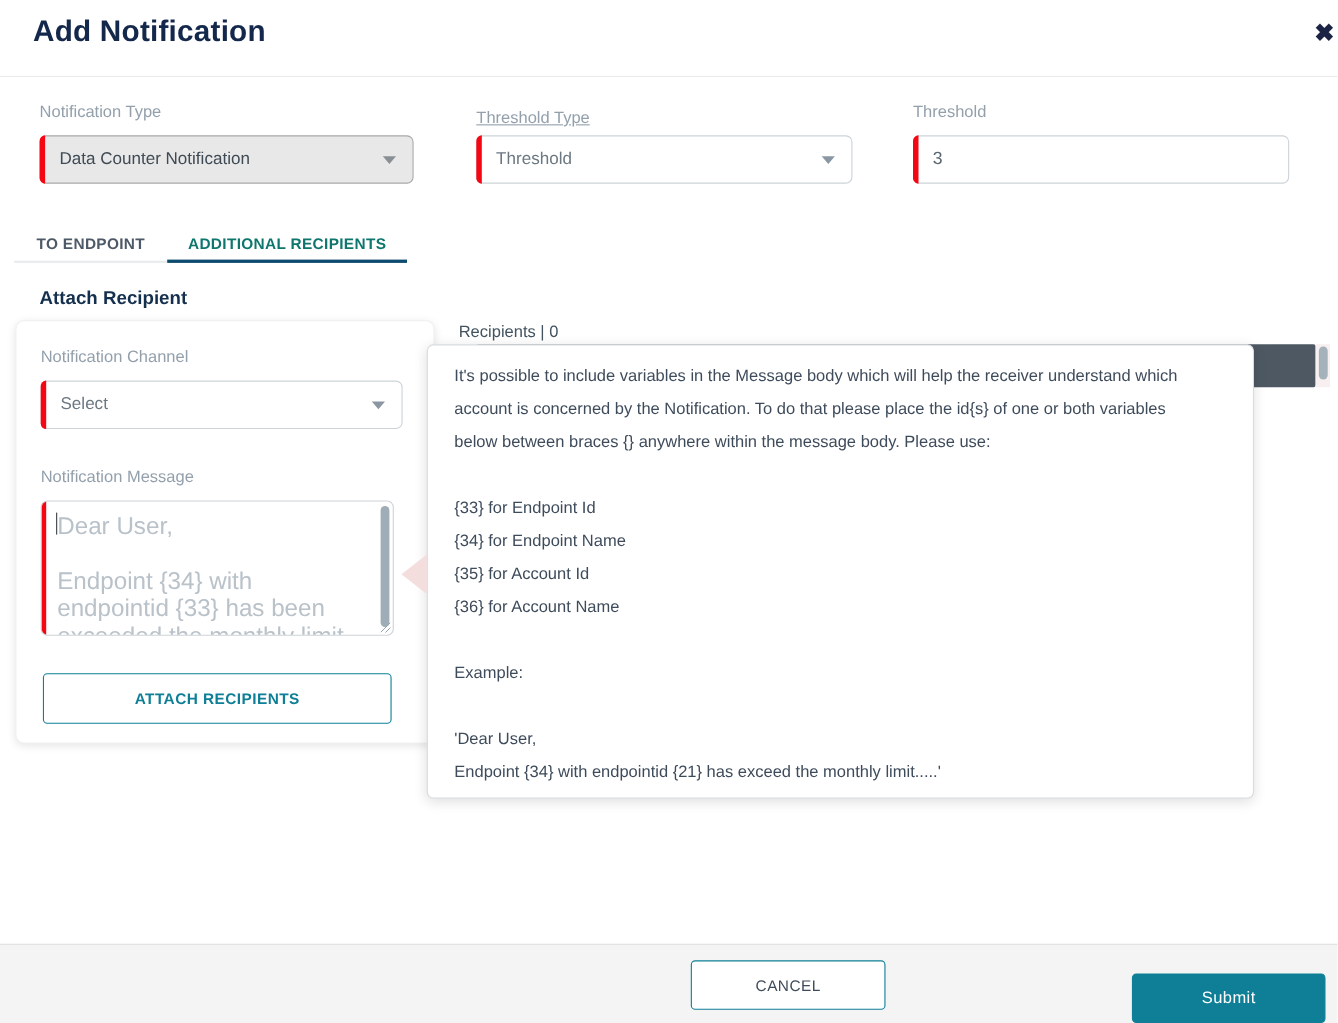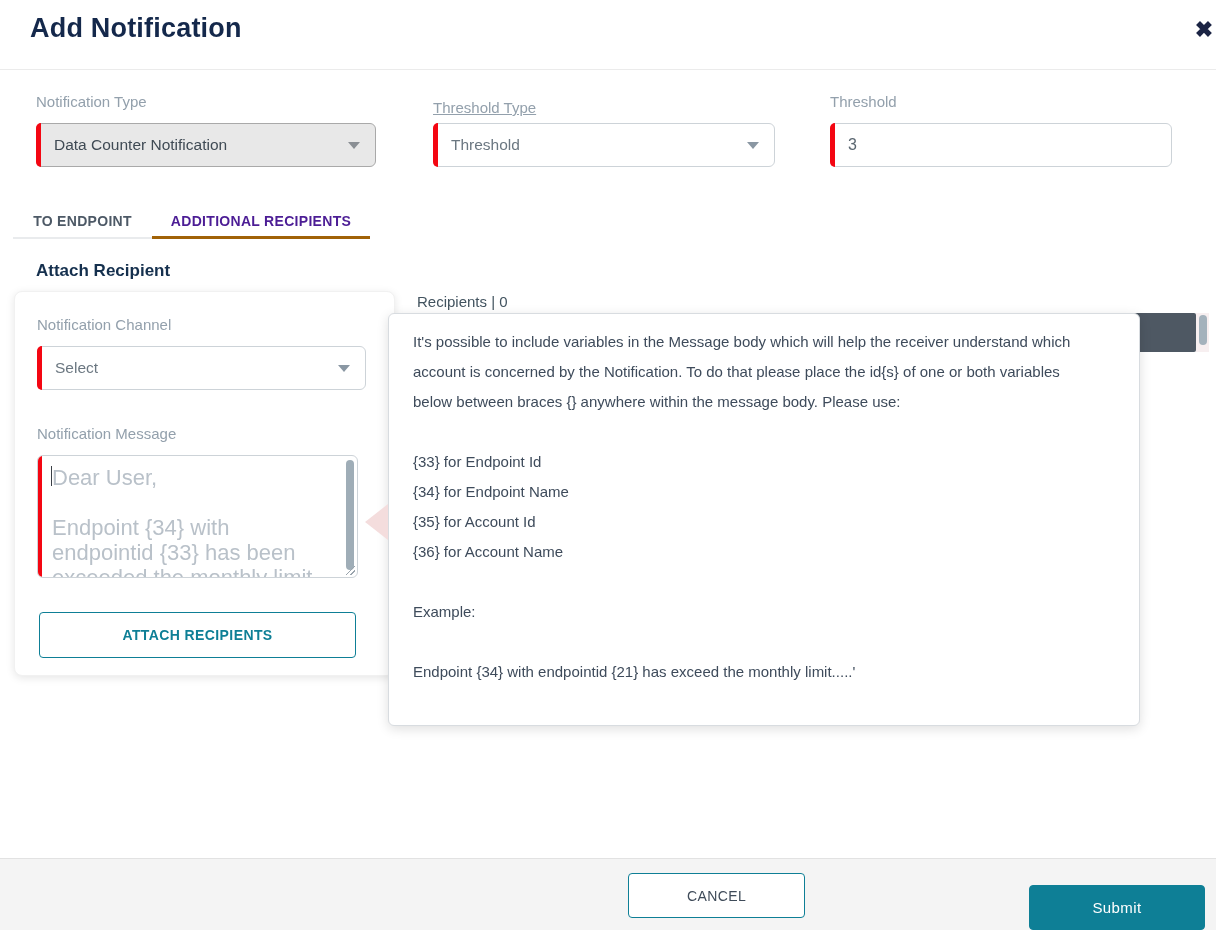--- a/index.html
+++ b/index.html
@@ -17,21 +17,21 @@
   .ctl .redbar { position:absolute; left:-1px; top:-1px; bottom:-1px; width:5px; background:#f40612; border-radius:6px 0 0 6px; }
   .ctl.disabled { background:#e8e8e8; border-color:#a9a9a9; color:#3f4a54; }
   .caret { position:absolute; right:15px; top:50%; margin-top:-3px; width:0; height:0; border-left:6px solid transparent; border-right:6px solid transparent; border-top:7px solid #8a97a3; }
   .ctl.disabled .caret { border-top-color:#8a8f94; }
   input.ctl-input { position:absolute; height:44px; background:#fff; border:1px solid #cdd3d8; border-radius:6px; padding-left:17px; font-size:16px; color:#5a6670; font-family:"Liberation Sans", sans-serif; outline:none; }
   .redbar-free { position:absolute; width:5px; background:#f40612; border-radius:6px 0 0 6px; }
 
   
   .tab { position:absolute; top:205px; height:34px; display:flex; align-items:center; justify-content:center; font-size:14px; font-weight:600; letter-spacing:0.3px; cursor:pointer; }
   .tab-inactive { color:#4d5966; border-bottom:2px solid #e9ebed; }
-  .tab-active { color:#4c1d95; border-bottom:3px solid #a16207; }
+  .tab-active { color:#0f766e; border-bottom:3px solid #0c4a6e; }
 
   
   .section-heading { position:absolute; left:36px; top:261px; font-size:17px; font-weight:700; color:#15304e; }
   .card { position:absolute; left:14px; top:291px; width:381px; height:385px; background:#fff; border:1px solid #f1f1f1; border-radius:8px; box-shadow:0 2px 8px rgba(0,0,0,0.10); }
   .card .inner-label { position:absolute; left:22px; font-size:15px; color:#93a0ac; }
   .card .ctl { left:22px; width:329px; }
   .msg-box { position:absolute; left:22px; top:163px; width:321px; height:123px; border:1px solid #cdd3d8; border-radius:6px; overflow:hidden; }
   .msg-box textarea { position:absolute; left:0; top:0; width:100%; height:100%; border:none; resize:none; outline:none; padding:9px 24px 8px 14px; font-family:"Liberation Sans", sans-serif; font-size:22px; line-height:25px; color:#3f4a54; background:transparent; overflow:hidden; }
   .msg-box textarea::placeholder { color:#b9c1c9; }
   .msg-redbar { position:absolute; left:-1px; top:-1px; bottom:-1px; width:5px; background:#f40612; border-radius:6px 0 0 6px; z-index:2; }
@@ -128,20 +128,21 @@
     <div class="tip-line">account is concerned by the Notification. To do that please place the id{s} of one or both variables</div>
     <div class="tip-line">below between braces {} anywhere within the message body. Please use:</div>
     <div class="tip-line"></div>
     <div class="tip-line">{33} for Endpoint Id</div>
     <div class="tip-line">{34} for Endpoint Name</div>
     <div class="tip-line">{35} for Account Id</div>
     <div class="tip-line">{36} for Account Name</div>
     <div class="tip-line"></div>
     <div class="tip-line">Example:</div>
     <div class="tip-line"></div>
+    <div class="tip-line">'Dear User,</div>
     <div class="tip-line">Endpoint {34} with endpointid {21} has exceed the monthly limit.....'</div>
   </div>
 
   <div class="footer">
     <button class="btn btn-outline" style="left:628px; width:177px;">CANCEL</button>
     <button class="btn btn-solid" style="left:1029px; width:176px;margin-top:12px;">Submit</button>
   </div>
 
 </div>
 

